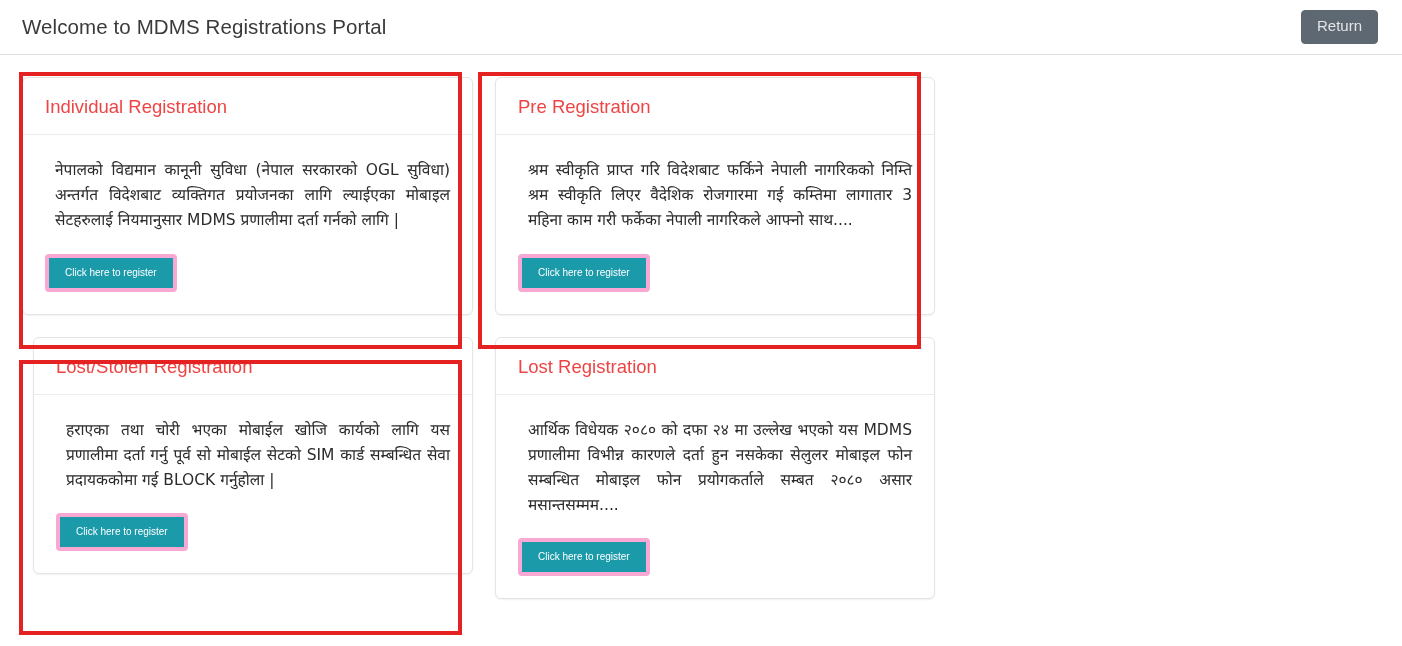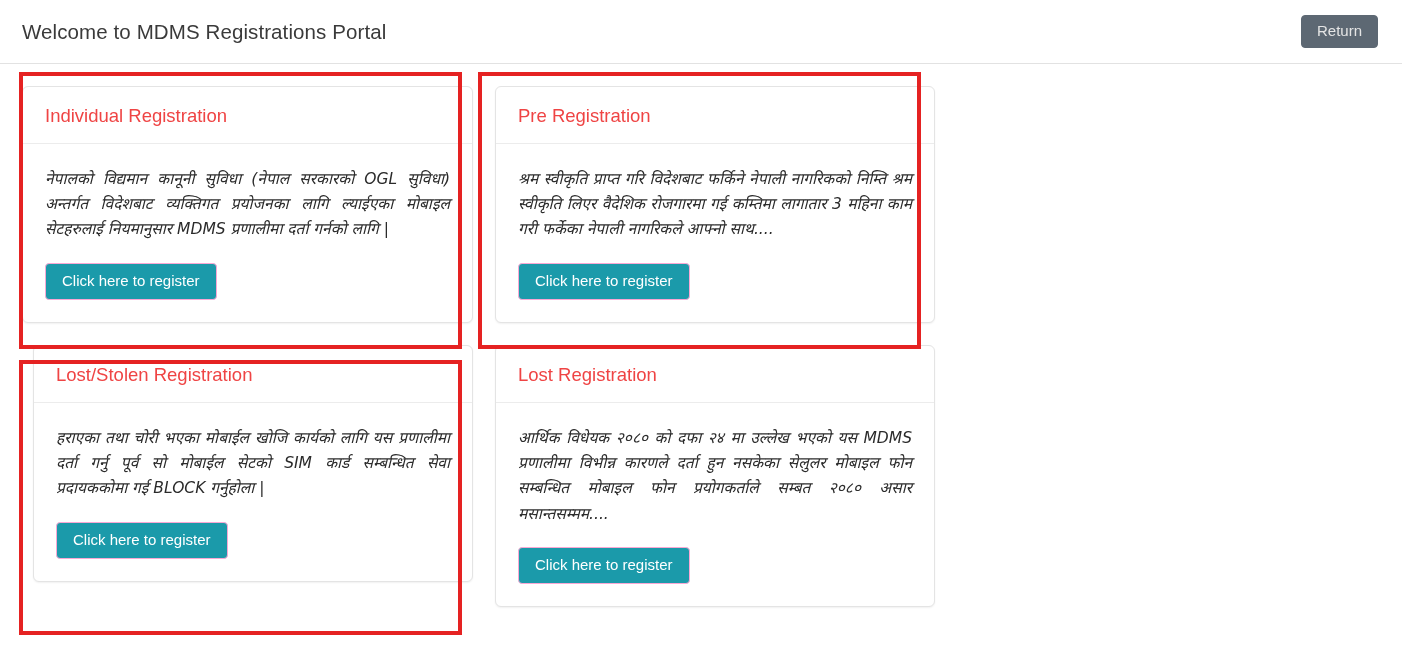--- a/index.html
+++ b/index.html
@@ -13,21 +13,21 @@
     height: 646px;
     font-family: "Liberation Sans", "DejaVu Sans", sans-serif;
     color: #333333;
     overflow: hidden;
     position: relative;
   }
 
   
   .page-header {
     position: relative;
-    height: 64px;
+    height: 55px;
     border-bottom: 1px solid #e2e2e2;
     display: flex;
     align-items: center;
     padding: 0 24px 0 22px;
     box-sizing: border-box;
   }
   .page-title {
     font-size: 20.5px;
     font-weight: 400;
     color: #3a3a3a;
@@ -83,31 +83,30 @@
     line-height: 1.2;
   }
   .card-body {
     padding: 23px 22px 22px 22px;
   }
   .card-text {
     font-size: 15.5px;
     line-height: 1.62;
     color: #2b2b2b;
     text-align: justify;
-    margin: 0 0 20px 0;
+    margin: 0 0 20px 10px;
     font-family: "DejaVu Sans", "Liberation Sans", sans-serif;
-    font-style: italic;
   }
   .register-button {
     display: inline-block;
     background: #1b9aaa;
     color: #ffffff;
-    border: 1px solid #f9a8d4;
+    border: 4px solid #f9a8d4;
     border-radius: 4px;
-    font-size: 15px;
+    font-size: 10px;
     font-family: "Liberation Sans", "DejaVu Sans", sans-serif;
     padding: 9px 16px 10px 16px;
     cursor: pointer;
     line-height: 1.1;
     white-space: nowrap;
   }
 
   
   .annotation-box {
     position: absolute;

